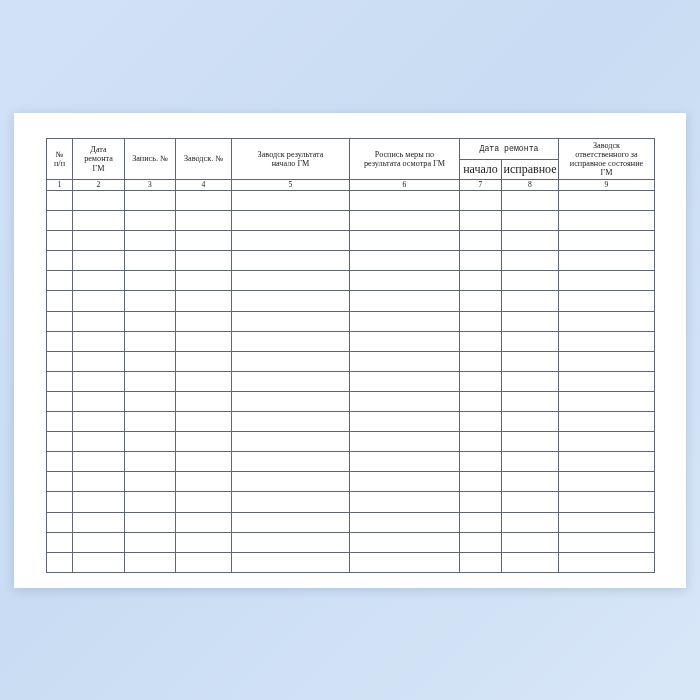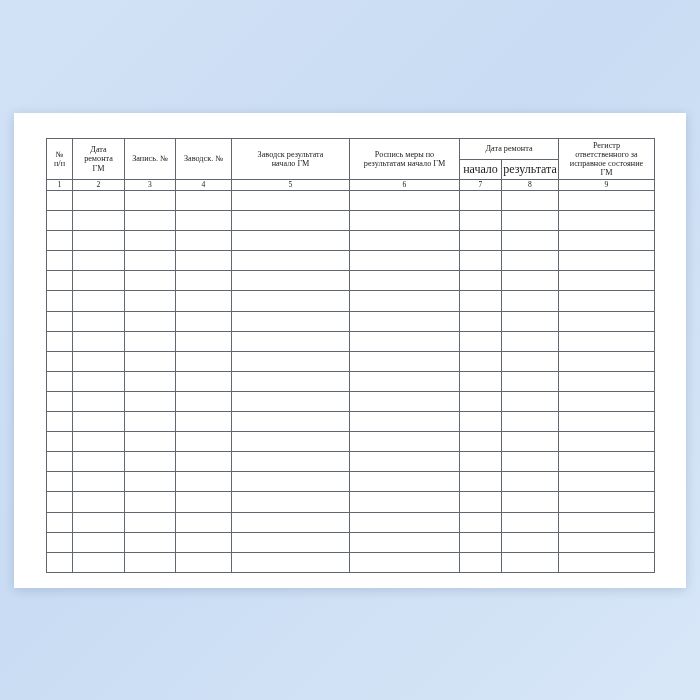--- a/index.html
+++ b/index.html
@@ -52,20 +52,21 @@
     font-size: 8.2px;
     line-height: 1.12;
     padding: 2px 2px;
     height: 40px;
   }
   .hdr-group {
     font-size: 8.2px;
     line-height: 1.12;
     height: 15px;
     padding: 1px 2px;
+    font-family: Liberation Mono, monospace;
   }
   .hdr-sub {
     font-size: 12px;
     line-height: 1.1;
     height: 14px;
     padding: 1px 2px;
   }
   .numrow td {
     font-size: 7.6px;
     height: 10px;
@@ -120,38 +121,38 @@
             </th>
             <th class="hdr-cell" rowspan="2">
               <div>Заводск. №</div>
             </th>
             <th class="hdr-cell" rowspan="2">
               <div>Заводск результата</div>
               <div>начало ГМ</div>
             </th>
             <th class="hdr-cell" rowspan="2">
               <div>Роспись меры по</div>
-              <div>результатам начало ГМ</div>
+              <div>результата осмотра ГМ</div>
             </th>
             <th class="hdr-group" colspan="2">
               <div>Дата ремонта</div>
             </th>
             <th class="hdr-cell" rowspan="2">
-              <div>Регистр</div>
+              <div>Заводск</div>
               <div>ответственного за</div>
               <div>исправное состояние</div>
               <div>ГМ</div>
             </th>
           </tr>
           <tr>
             <th class="hdr-sub">
               <div>начало</div>
             </th>
             <th class="hdr-sub">
-              <div>результата</div>
+              <div>исправное</div>
             </th>
           </tr>
           <tr class="numrow">
             <td>1</td>
             <td>2</td>
             <td>3</td>
             <td>4</td>
             <td>5</td>
             <td>6</td>
             <td>7</td>

